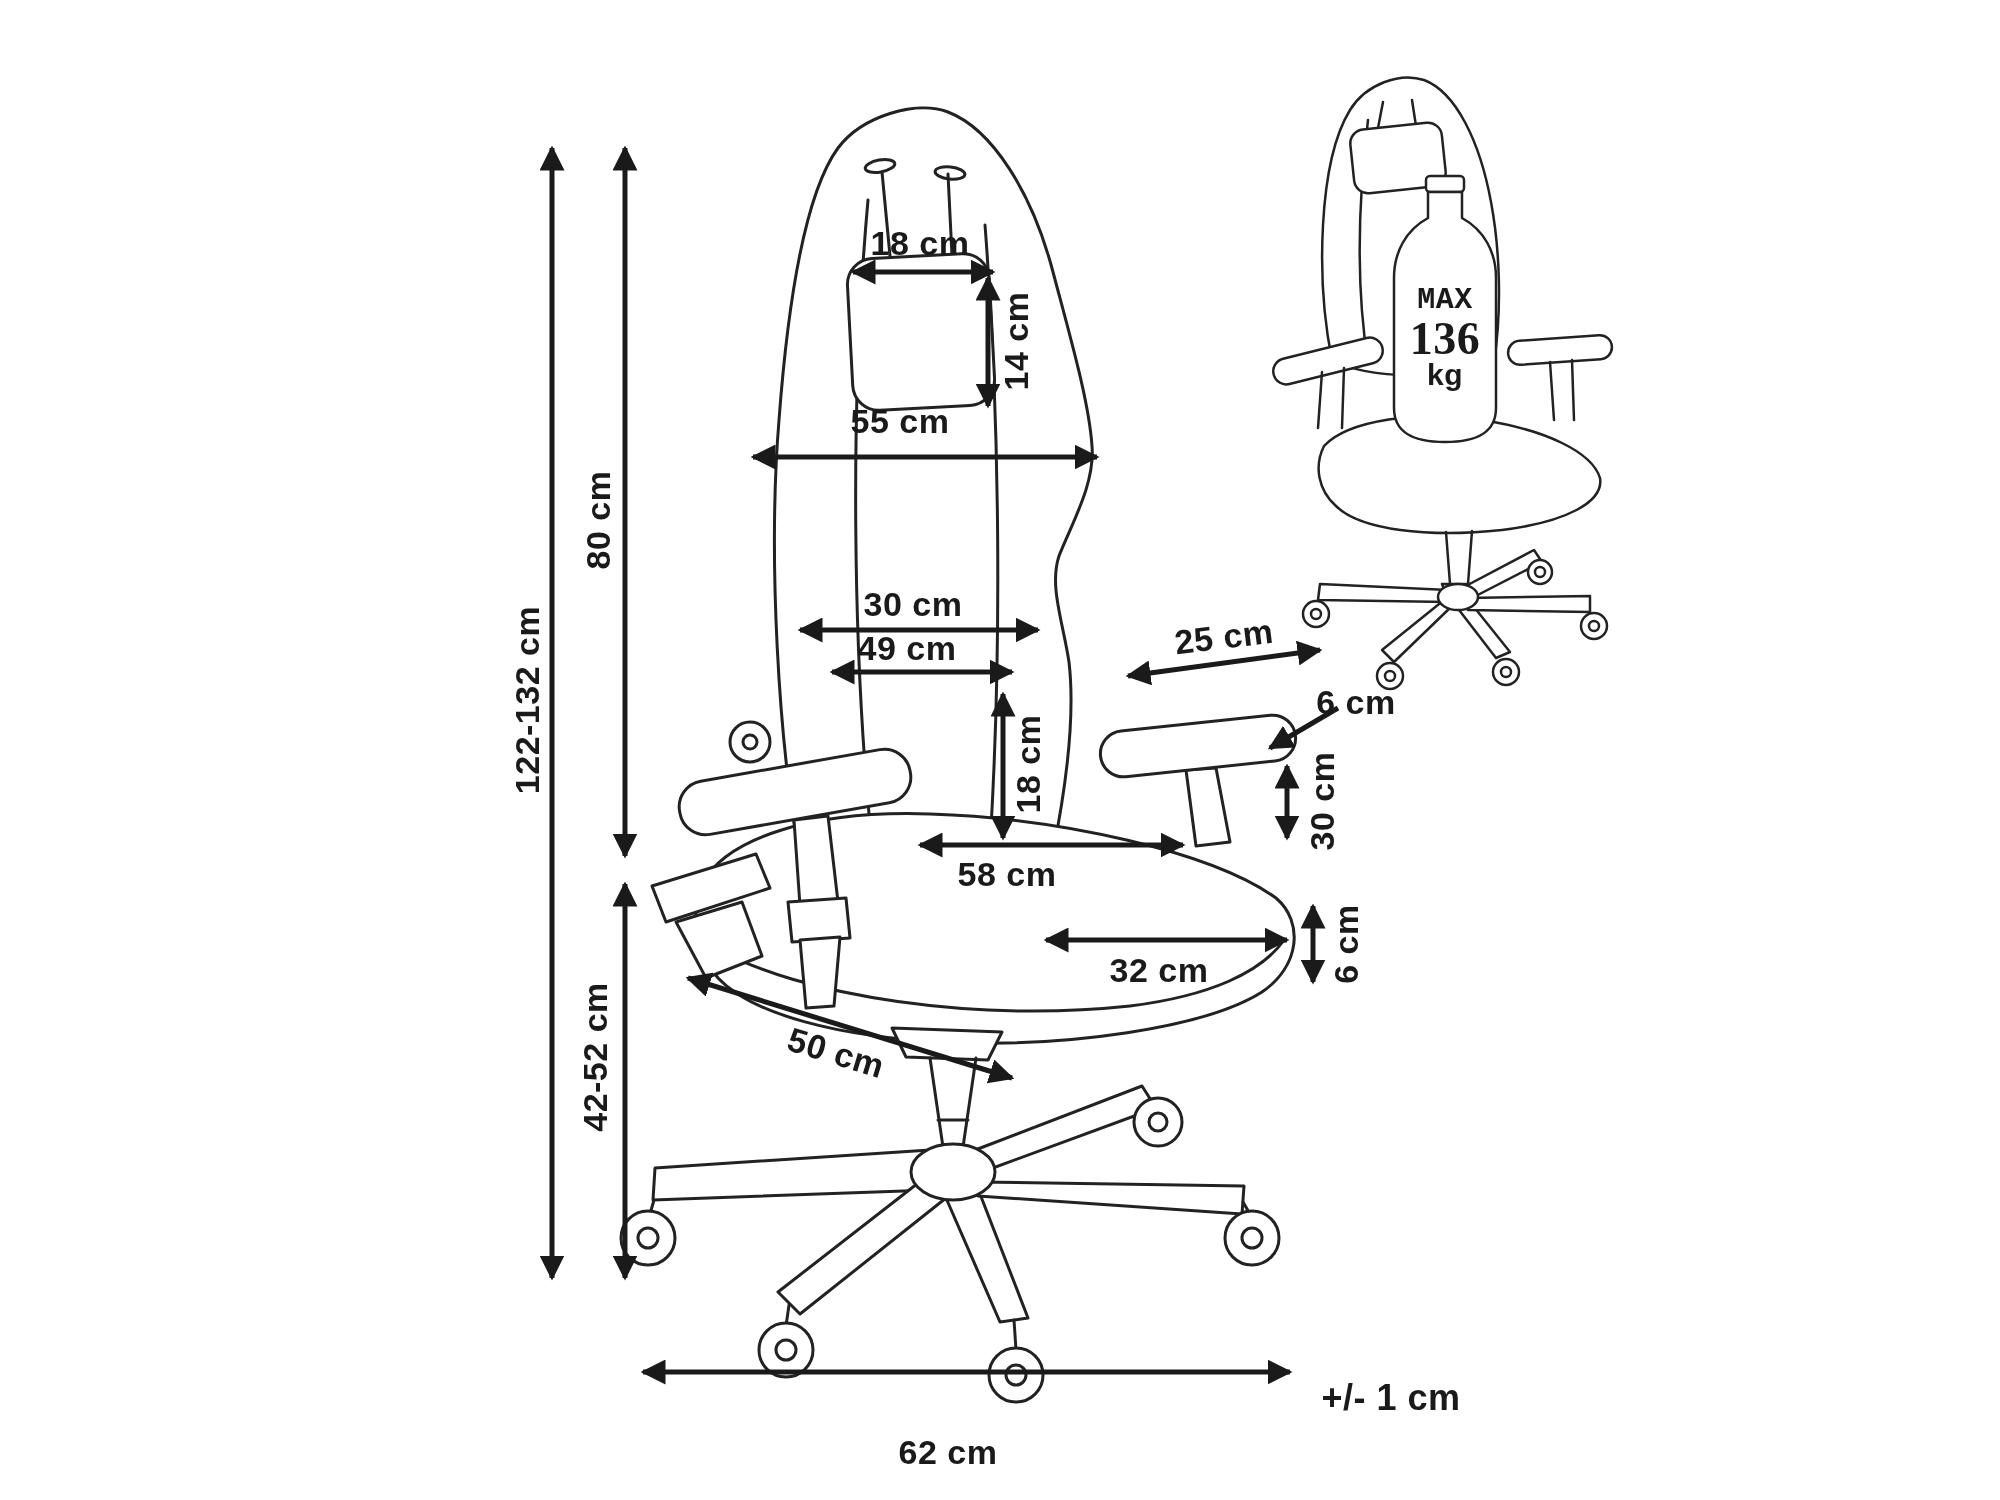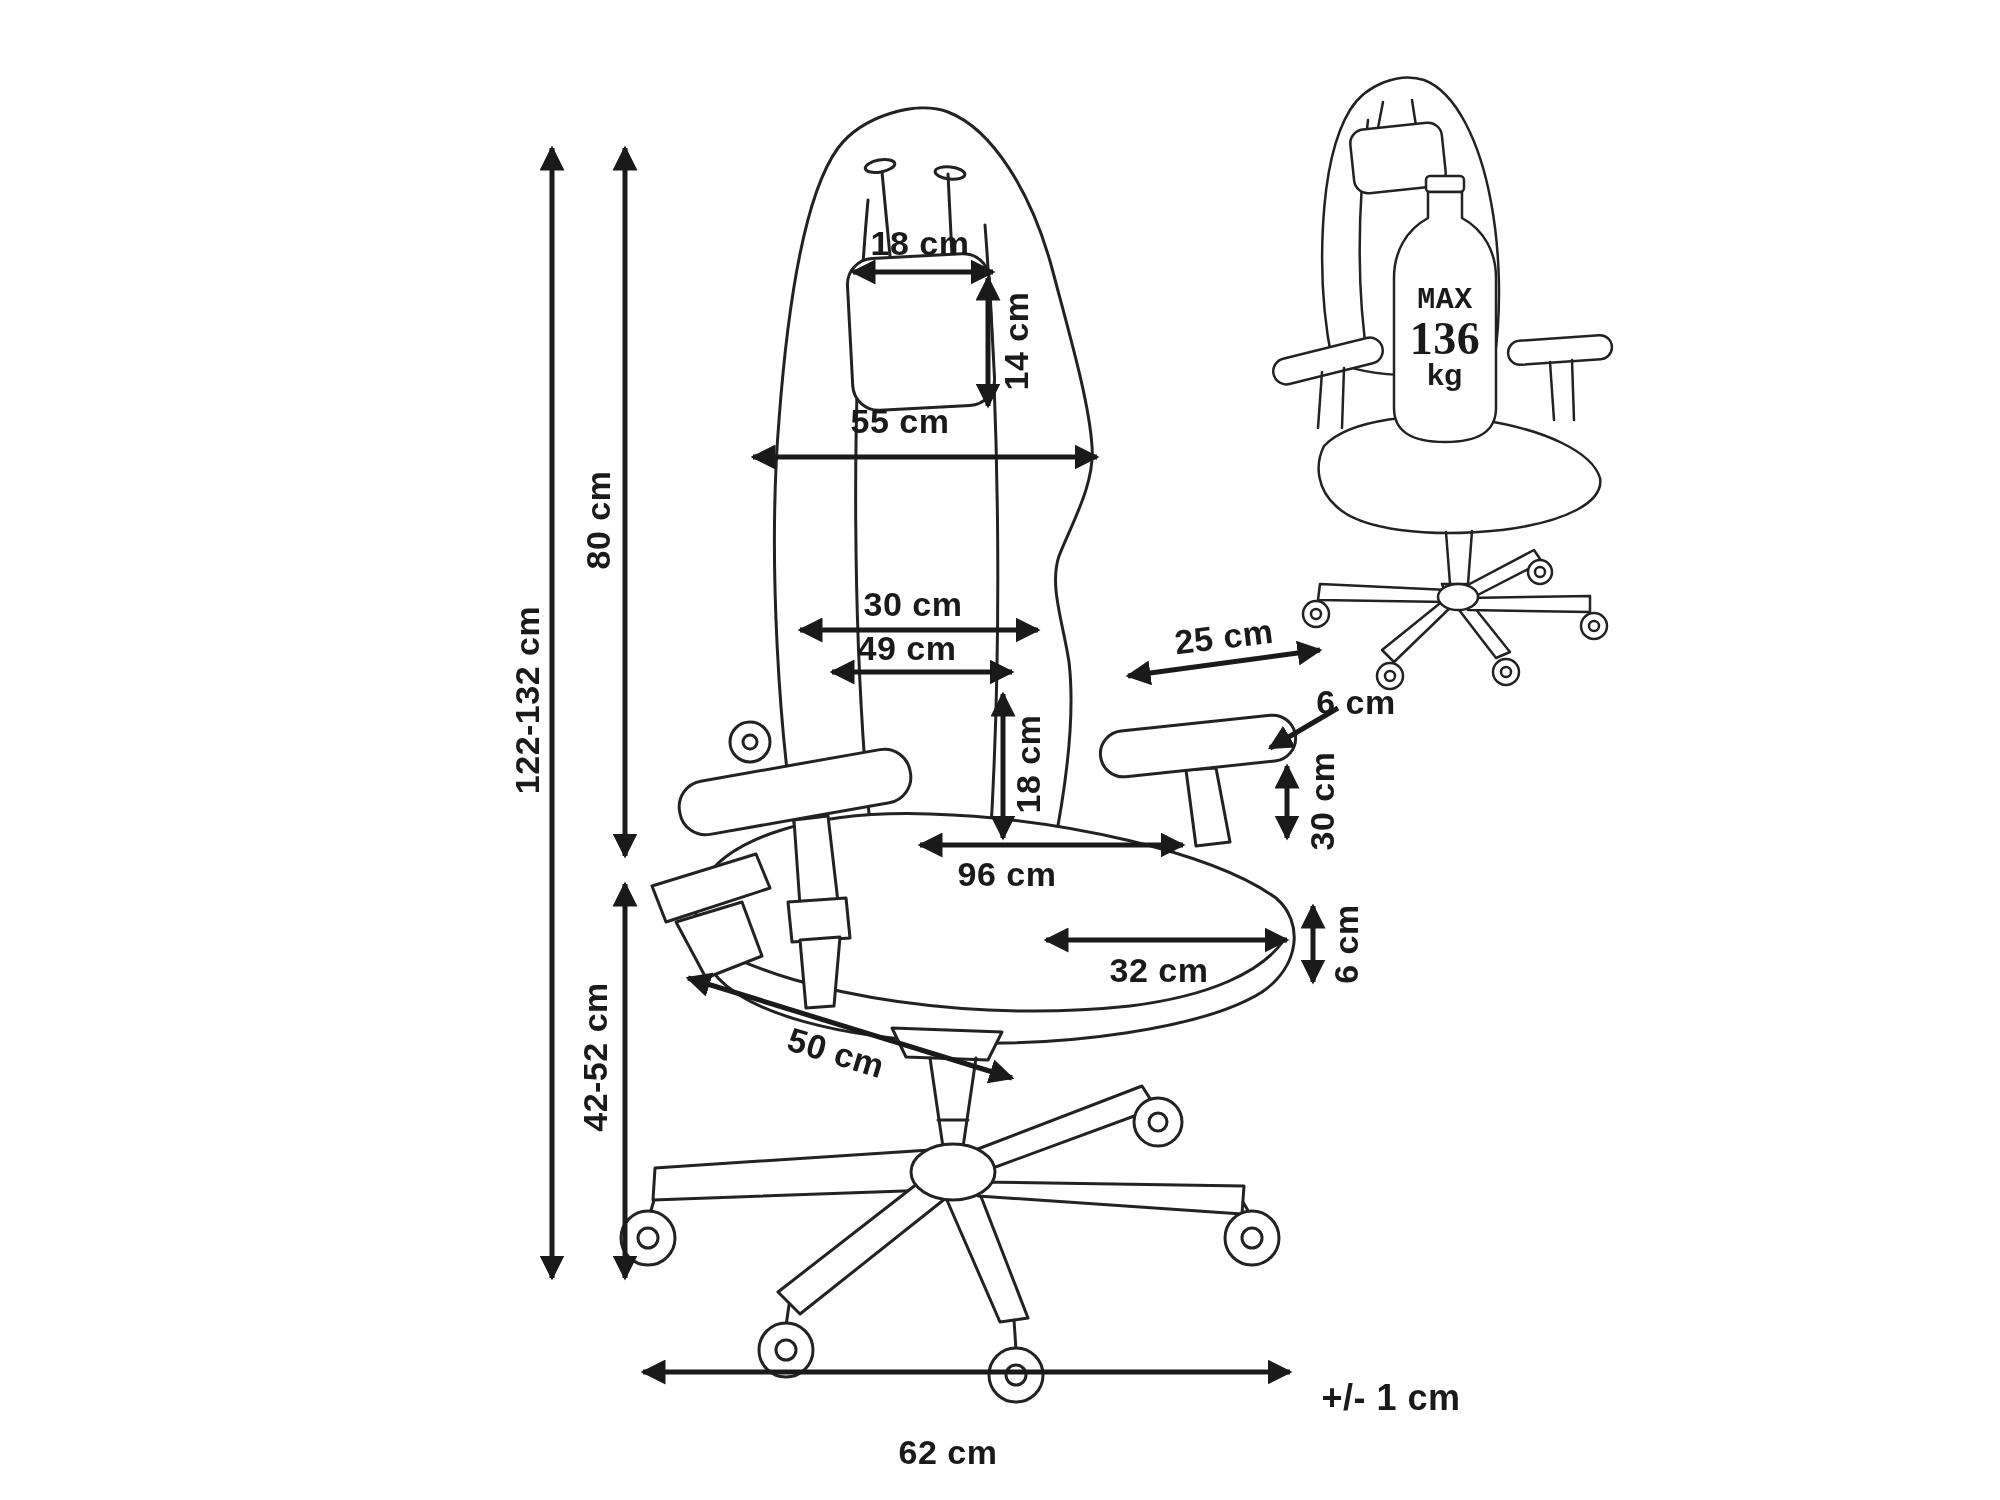--- a/index.html
+++ b/index.html
@@ -174,21 +174,21 @@
   <div class="lbl rot90" style="left:595px; top:1057px;">42-52 cm</div>
   <div class="lbl" style="left:920px; top:243px;">18 cm</div>
   <div class="lbl rot90" style="left:1016px; top:341px;">14 cm</div>
   <div class="lbl" style="left:900px; top:421px;">55 cm</div>
   <div class="lbl" style="left:913px; top:604px;">30 cm</div>
   <div class="lbl" style="left:907px; top:648px;">49 cm</div>
   <div class="lbl rot90" style="left:1028px; top:764px;">18 cm</div>
   <div class="lbl rotA" style="left:1224px; top:637px;">25 cm</div>
   <div class="lbl" style="left:1356px; top:702px;">6 cm</div>
   <div class="lbl rot90" style="left:1322px; top:801px;">30 cm</div>
-  <div class="lbl" style="left:1007px; top:874px;">96 cm</div>
+  <div class="lbl" style="left:1007px; top:874px;">58 cm</div>
   <div class="lbl" style="left:1159px; top:970px;">32 cm</div>
   <div class="lbl rot90" style="left:1346px; top:944px;">6 cm</div>
   <div class="lbl rotB" style="left:836px; top:1053px;">50 cm</div>
   <div class="lbl" style="left:948px; top:1452px;">62 cm</div>
   <div class="lbl tol" style="left:1391px; top:1398px;">+/- 1 cm</div>
 
   <div class="lbl bottle-max" style="left:1445px; top:300px;">MAX</div>
   <div class="lbl bottle-val" style="left:1445px; top:338px;">136</div>
   <div class="lbl bottle-unit" style="left:1445px; top:375px;">kg</div>
 

